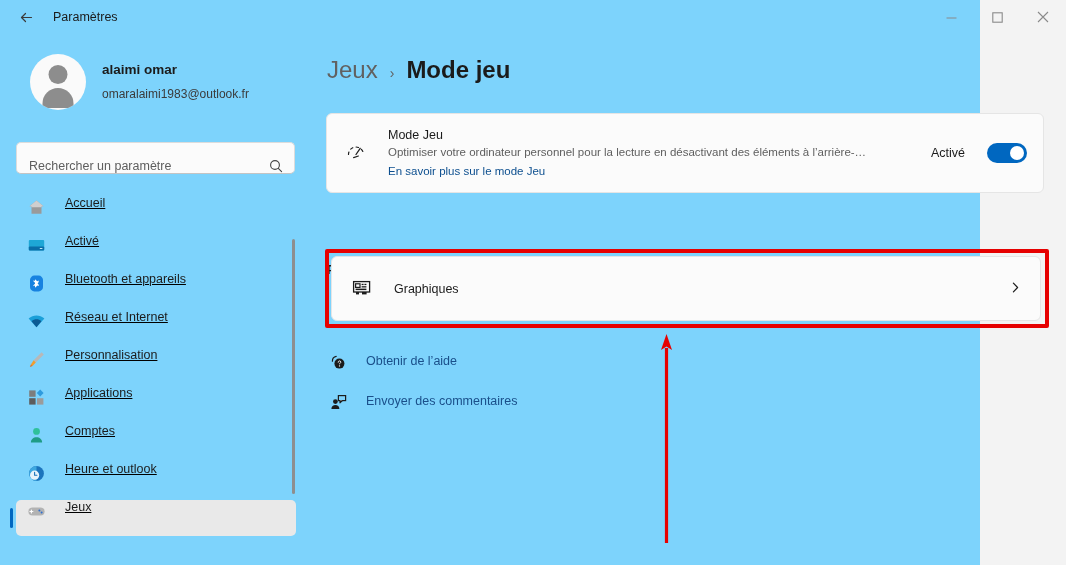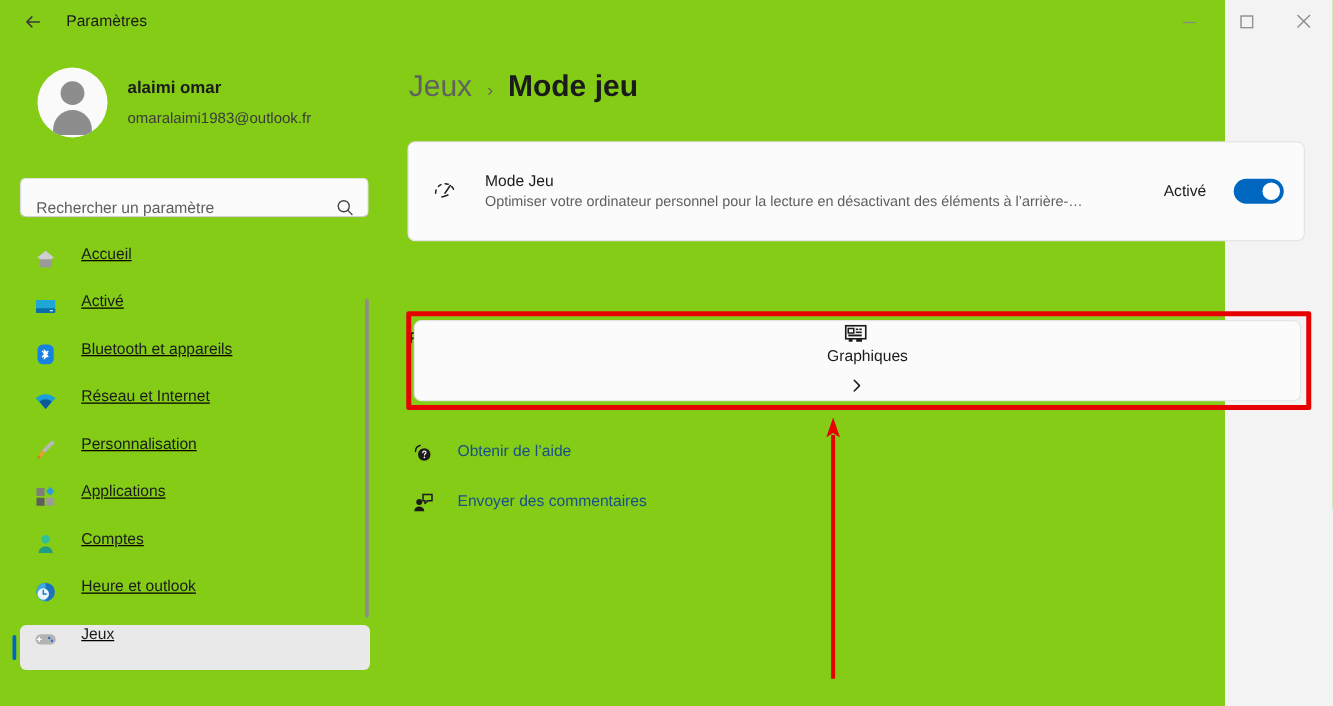--- a/index.html
+++ b/index.html
@@ -5,21 +5,21 @@
   * { box-sizing: border-box; margin: 0; padding: 0; }
   html, body {
     width: 1066px; height: 565px;
     font-family: "Liberation Sans", sans-serif;
     background: #f3f3f3;
     overflow: hidden;
   }
   #app {
     position: relative;
     width: 980px; height: 565px;
-    background: #84cc16;
+    background: #7dd3fc;
   }
 
   
   .titlebar {
     position: absolute; top: 0; left: 0;
     width: 1066px; height: 34px;
     display: flex; align-items: center;
   }
   .back-btn {
     width: 36px; height: 30px;
@@ -206,21 +206,20 @@
     position: absolute; left: 15px; top: 215px;
     width: 724px; height: 79px;
     border: 4px solid #e60000;
     border-radius: 2px;
   }
   .card-graphics {
     top: 222px; left: 21px;
     width: 710px; height: 65px;
     display: flex; align-items: center;
     padding: 0 18px 0 16px;
-    flex-direction: column;
   }
   .gr-icon {
     width: 28px; flex: 0 0 auto;
     display: flex; align-items: center; justify-content: center;
     color: #1b1b1b;
   }
   .gr-label {
     flex: 1; margin-left: 18px;
     font-size: 12.5px; color: #1b1b1b;
   }
@@ -422,20 +421,21 @@
       <span class="gm-icon">
         <svg width="24" height="24" viewBox="0 0 24 24" fill="none">
           <path d="M4.5 13.5a7.5 7.5 0 0115 0" stroke="#202020" stroke-width="1.2" stroke-linecap="round" stroke-dasharray="2.5 3.4"></path>
           <path d="M12 13.5L16.2 7.4" stroke="#202020" stroke-width="1.3" stroke-linecap="round"></path>
           <path d="M9.6 16.6l4.8-1.6" stroke="#202020" stroke-width="1.2" stroke-linecap="round"></path>
         </svg>
       </span>
       <div class="gm-text">
         <div class="gm-title">Mode Jeu</div>
         <div class="gm-desc">Optimiser votre ordinateur personnel pour la lecture en désactivant des éléments à l’arrière-…</div>
+        <a class="gm-link" href="#">En savoir plus sur le mode Jeu</a>
       </div>
       <span class="gm-state">Activé</span>
       <div class="toggle">
         <div class="knob"></div>
       </div>
     </div>
 
     <div class="section-title">Paramètres associés</div>
 
     <div class="redbox"></div>

